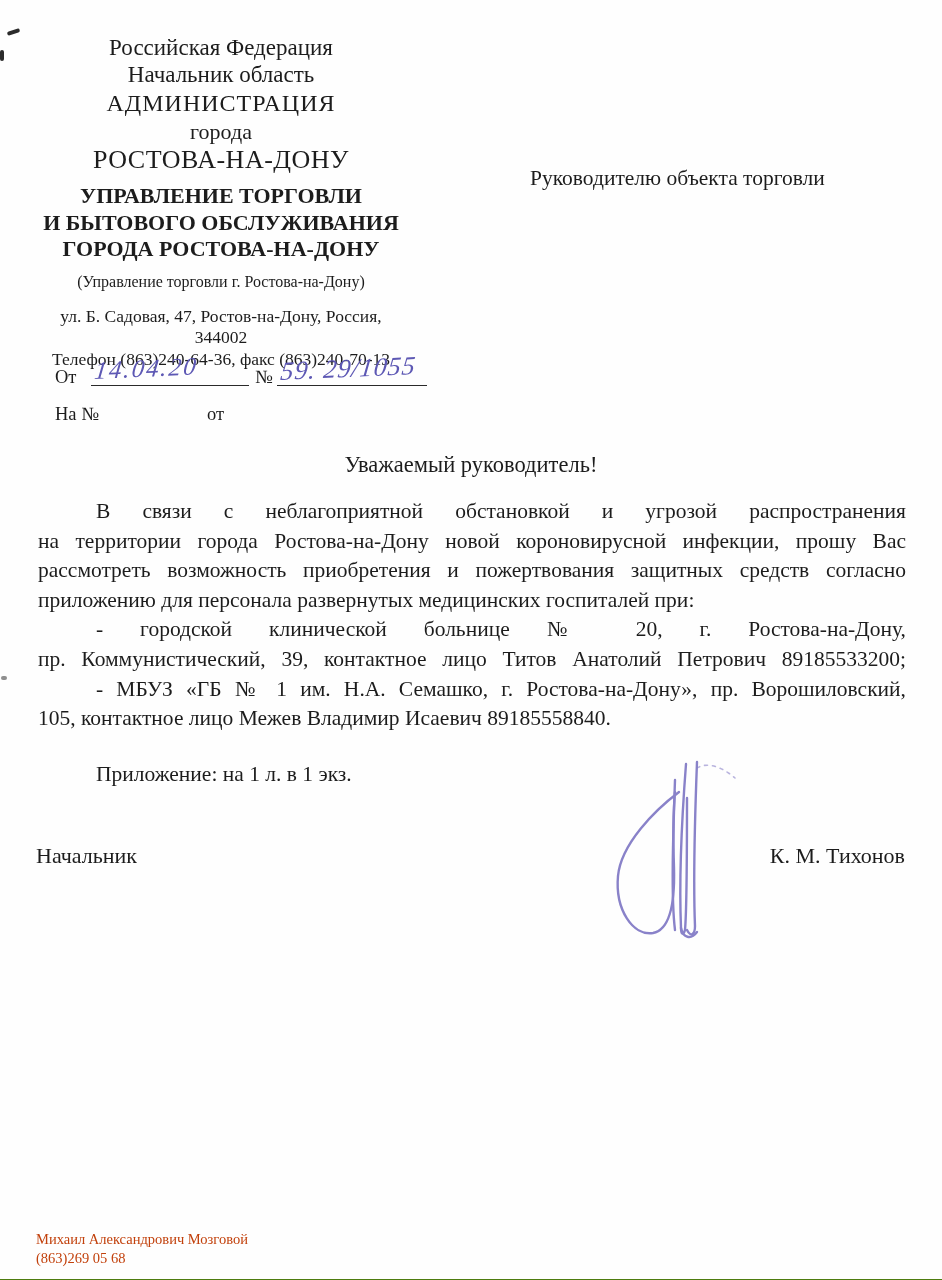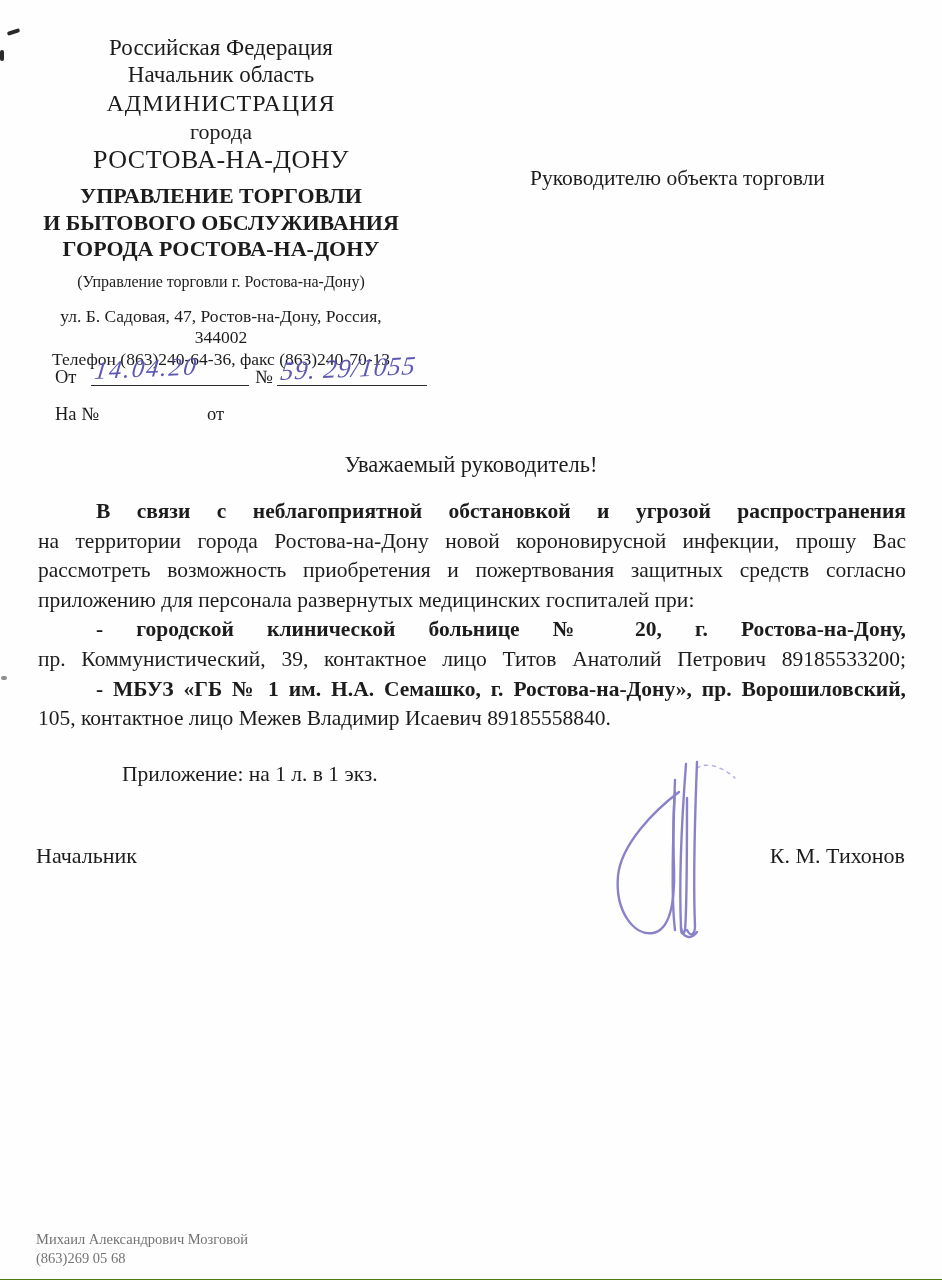--- a/index.html
+++ b/index.html
@@ -65,40 +65,39 @@
   .salutation{
     position:absolute;left:0;top:452px;width:942px;
     text-align:center;font-size:22.5px;
   }
   .body-text{
     position:absolute;left:38px;top:497px;width:868px;
     font-size:21.5px;line-height:29.6px;
   }
   .bline{width:100%;}
   .just{text-align:justify;text-align-last:justify;}
-  .ind{padding-left:58px;box-sizing:border-box;font-weight:bold;}
+  .ind{padding-left:58px;box-sizing:border-box;}
   .appendix{
     position:absolute;left:96px;top:762px;
     font-size:21.5px;
-    margin-left:26px;
   }
   
   .sig-position{
     position:absolute;left:36px;top:843px;font-size:22px;
   }
   .sig-name{
     position:absolute;right:37px;top:843px;font-size:22px;
   }
   .signature-svg{
     position:absolute;left:607px;top:758px;width:132px;height:186px;
   }
   
   .footer{
     position:absolute;left:36px;top:1230px;
-    font-size:14.5px;line-height:19px;color:#737373;
+    font-size:14.5px;line-height:19px;color:#c2410c;
   }
   
   .artifact{position:absolute;background:#2b2b2b;}
   .a1{left:7px;top:30px;width:13px;height:4px;transform:rotate(-18deg);border-radius:2px;}
   .a2{left:0;top:50px;width:4px;height:11px;border-radius:2px;}
   .a3{left:1px;top:676px;width:6px;height:4px;background:#8f8f8f;border-radius:2px;}
 </style>
 </head>
 <body>
 

